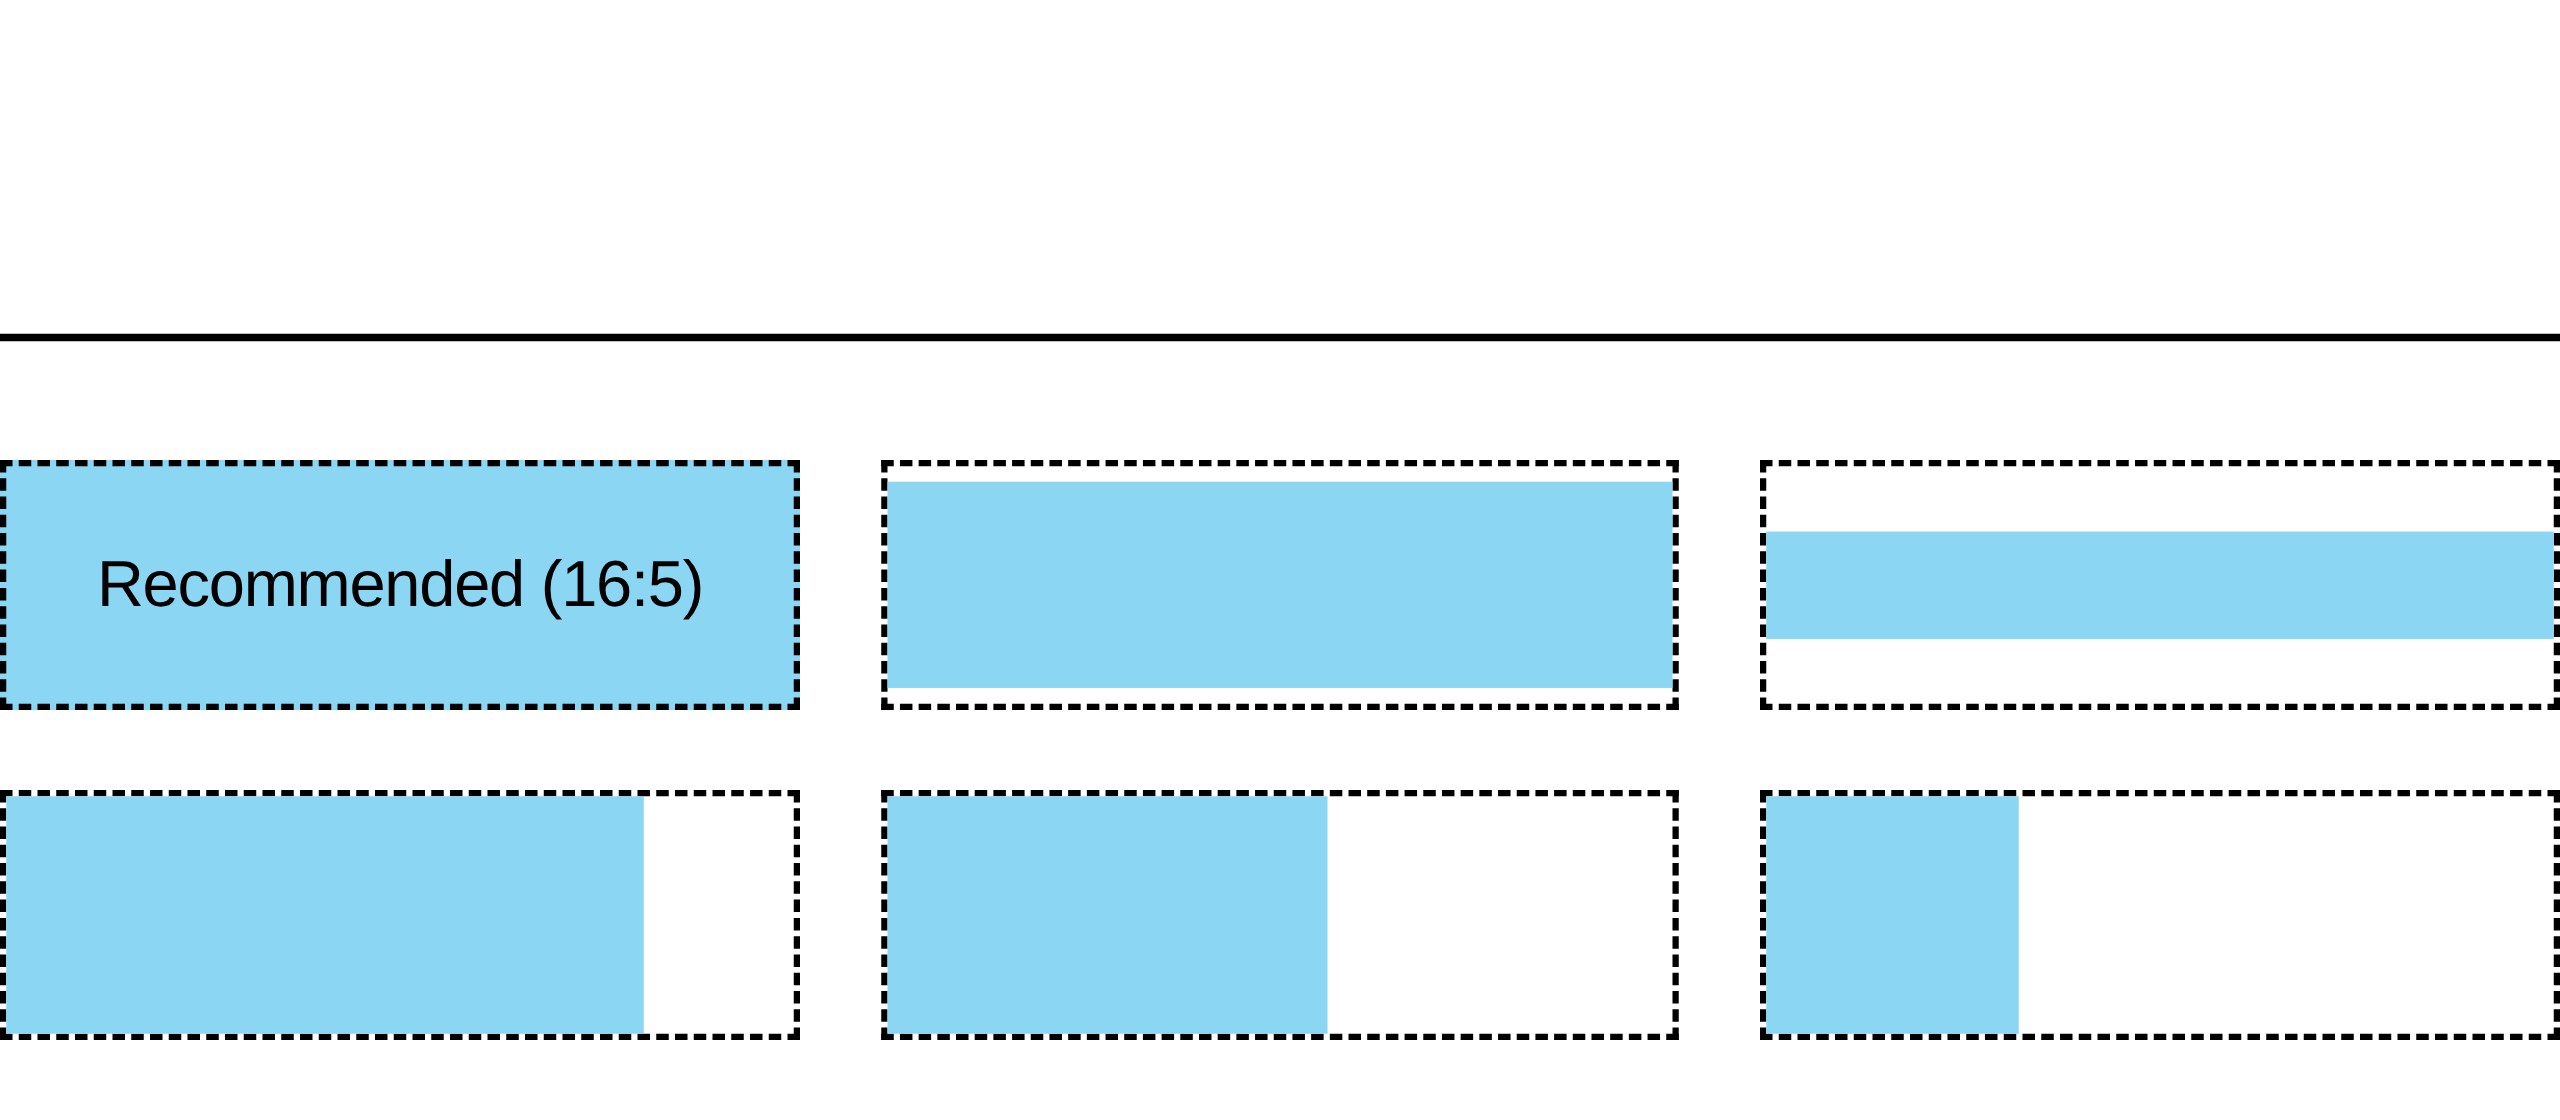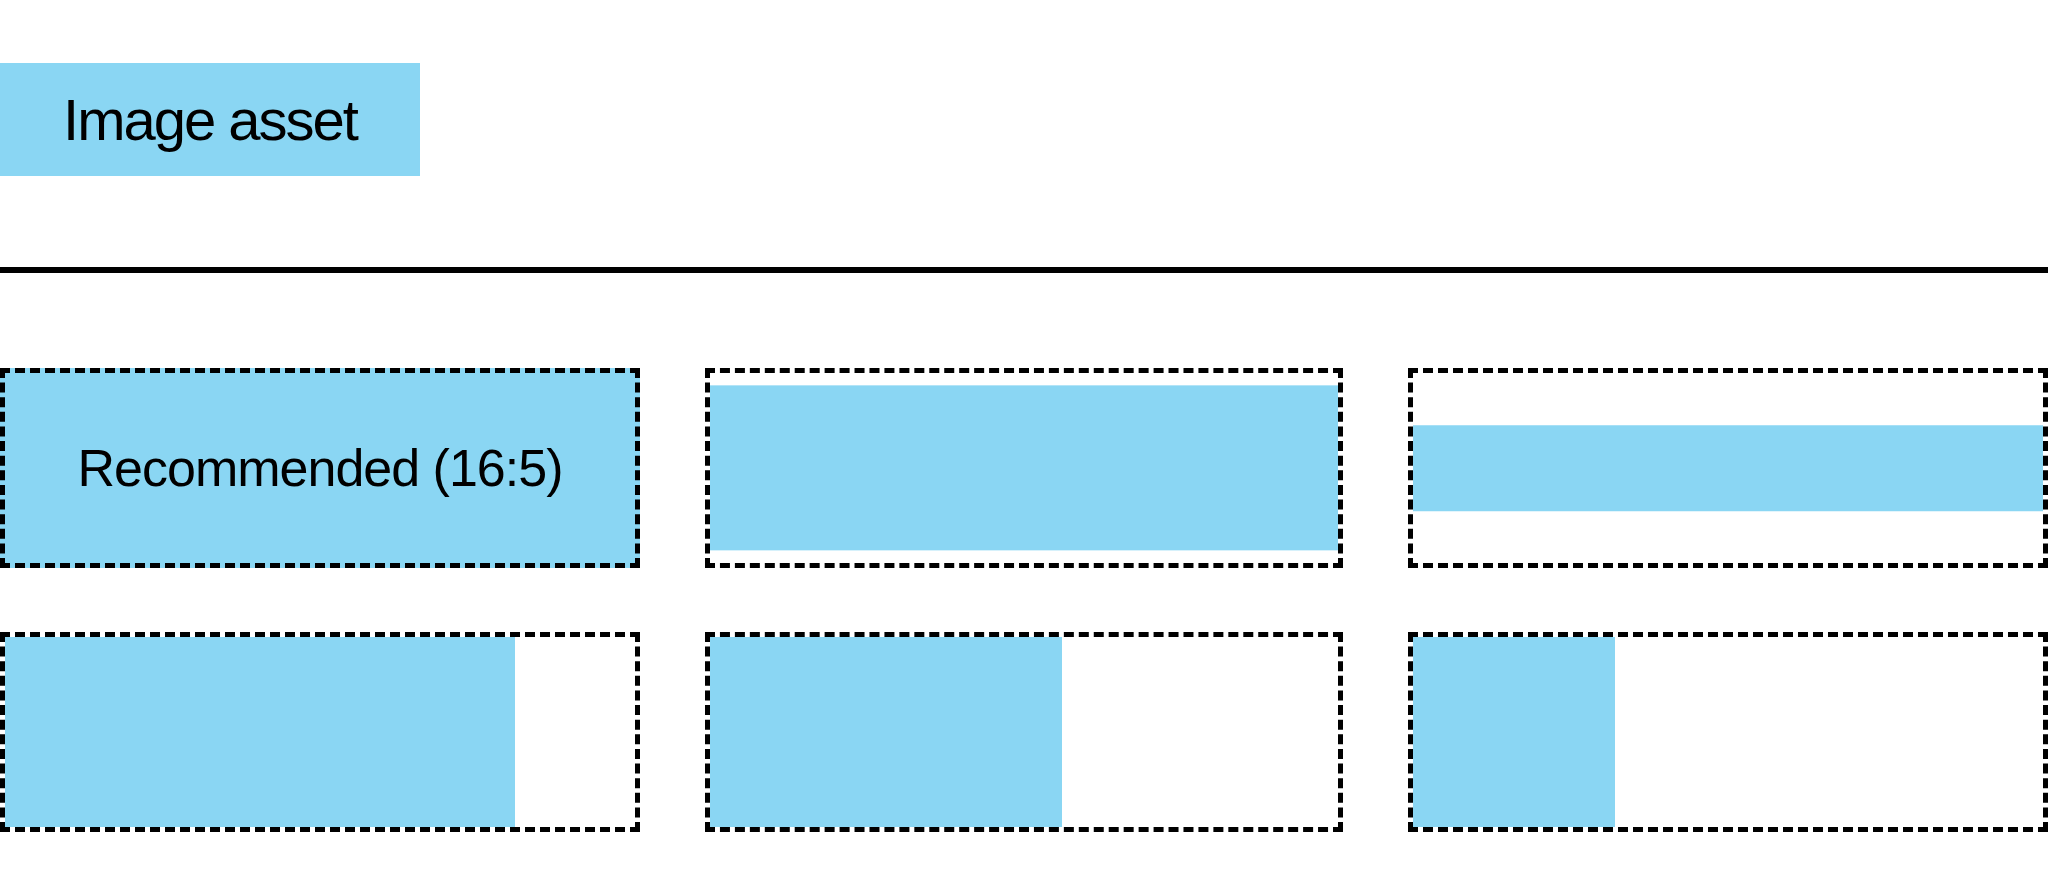--- a/index.html
+++ b/index.html
@@ -72,23 +72,20 @@
   .fillwrap { position: absolute; inset: 0; }
   .fill { position: absolute; background: var(--asset-blue, #8AD6F3); }
   .fill-center { left: 0; top: 50%; transform: translateY(-50%); }
   .fill-left   { left: 0; top: 0; }
 </style>
 </head>
 <body>
 
 <div class="canvas">
 
-  <div class="legend-swatch">
-    <span class="legend-label">Image asset</span>
-  </div>
 
 
   <div class="divider"></div>
 
   <div class="cell row1 col1 cell-full">
     <span class="rec-label">Recommended (16:5)</span>
   </div>
 
   <div class="cell row1 col2">
     <div class="fillwrap">

